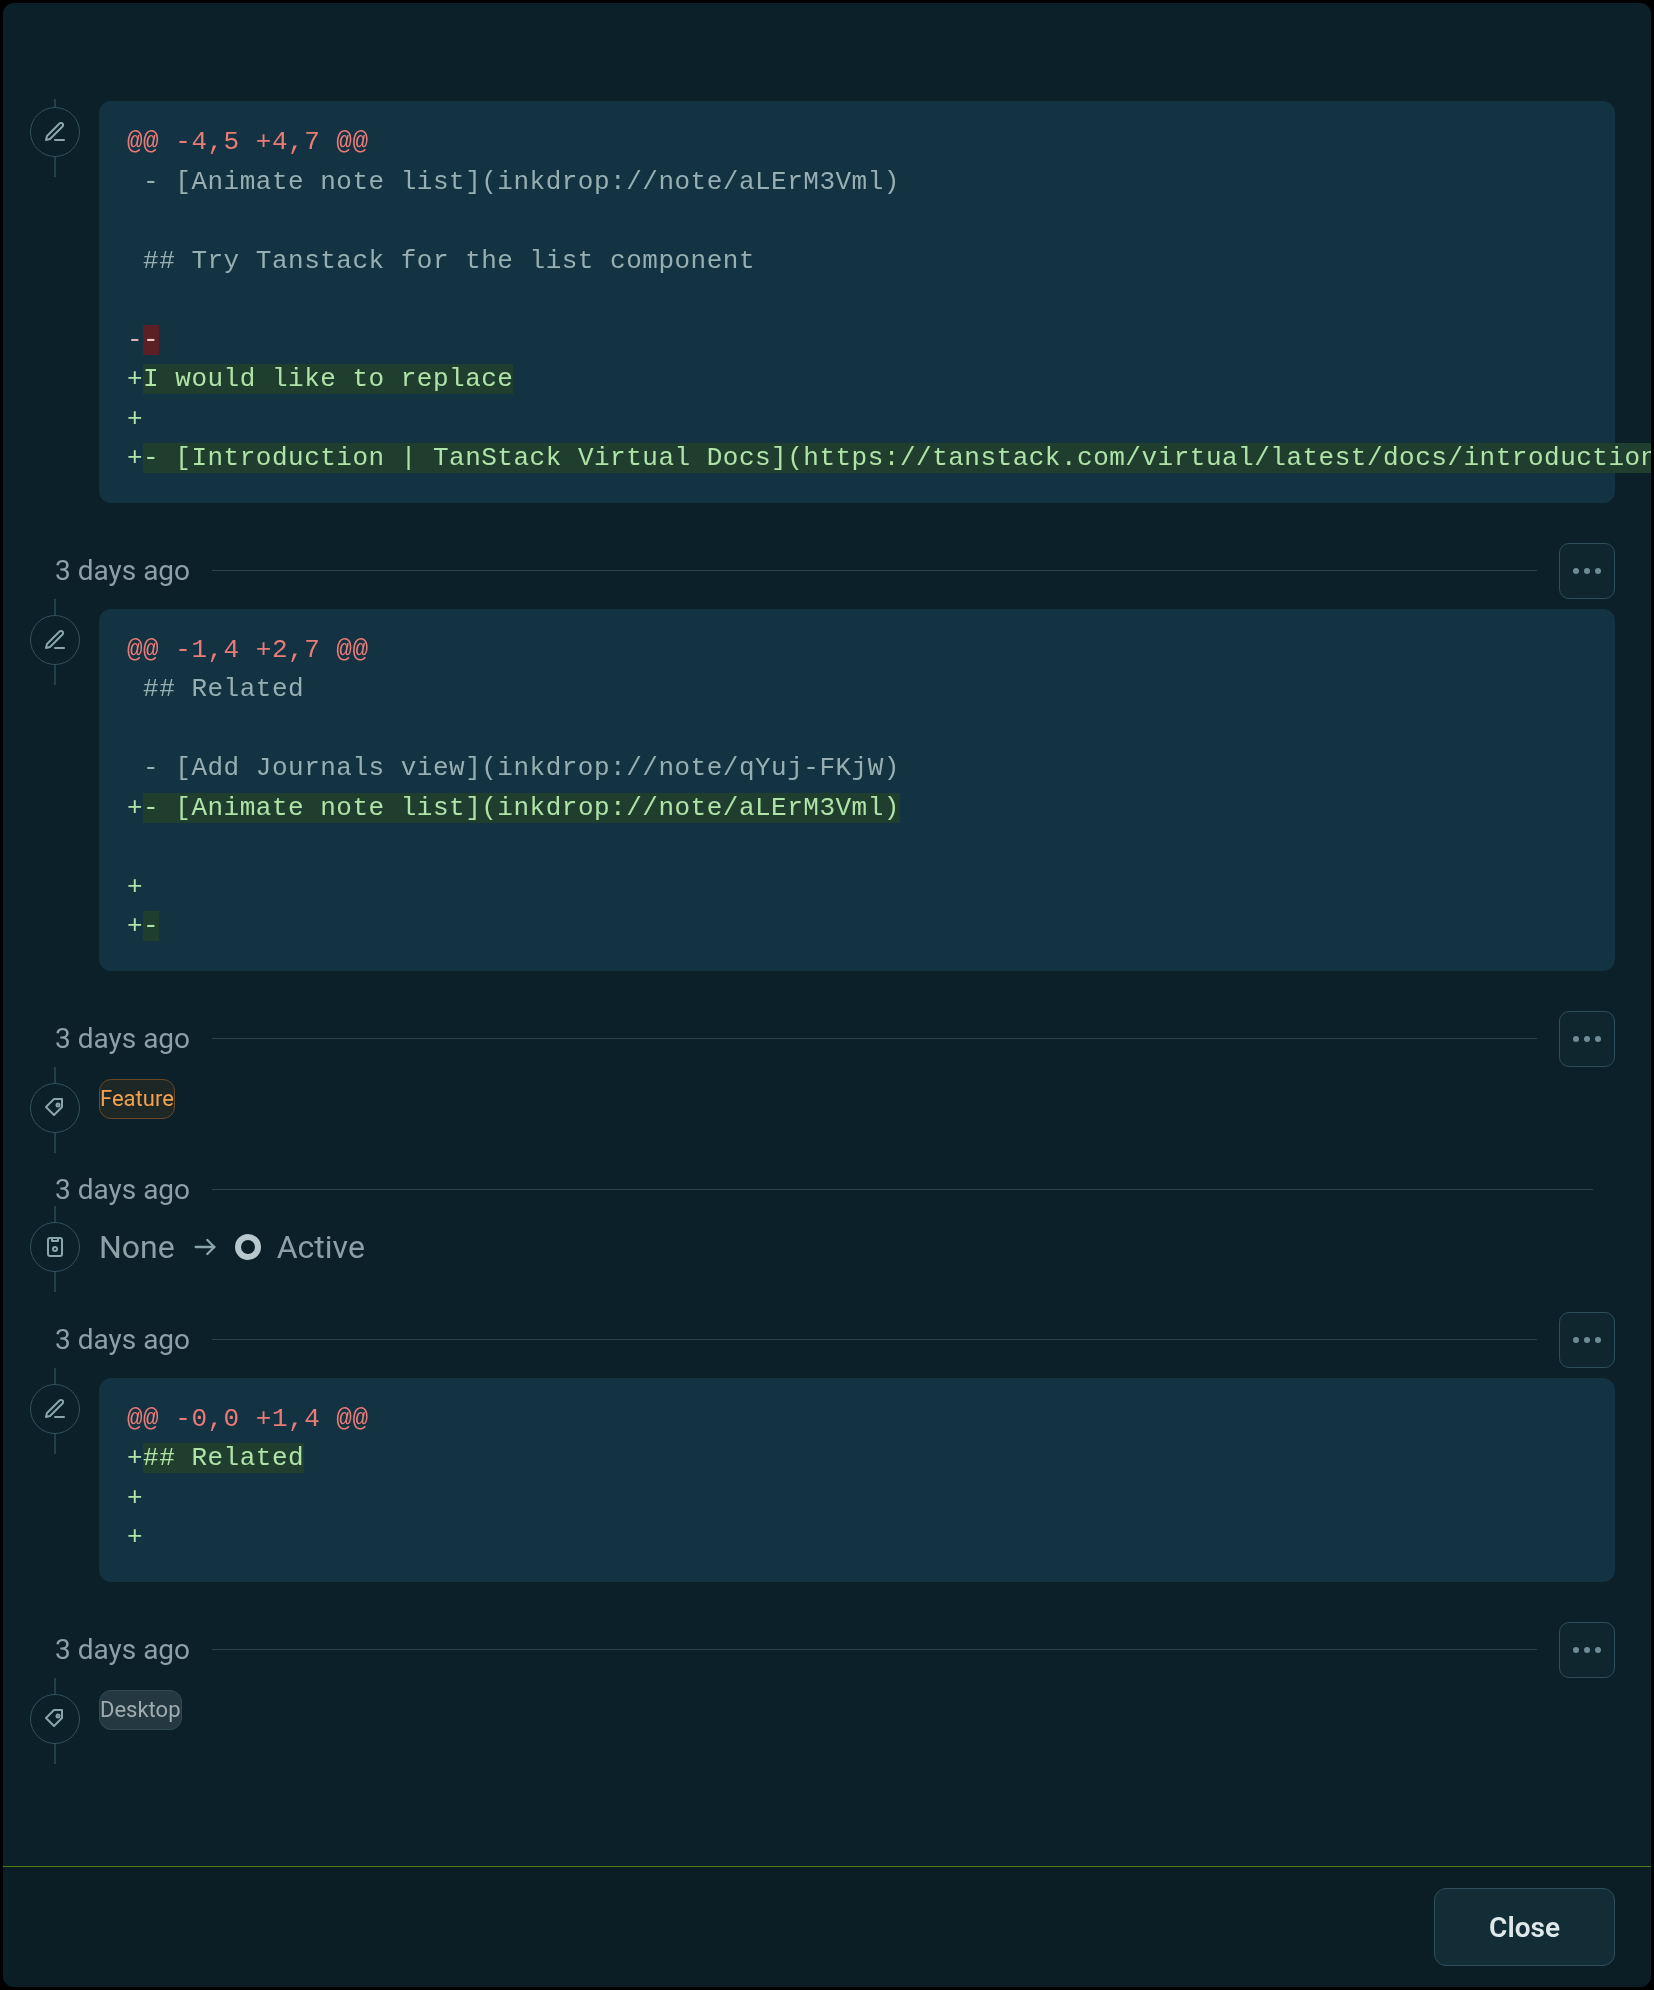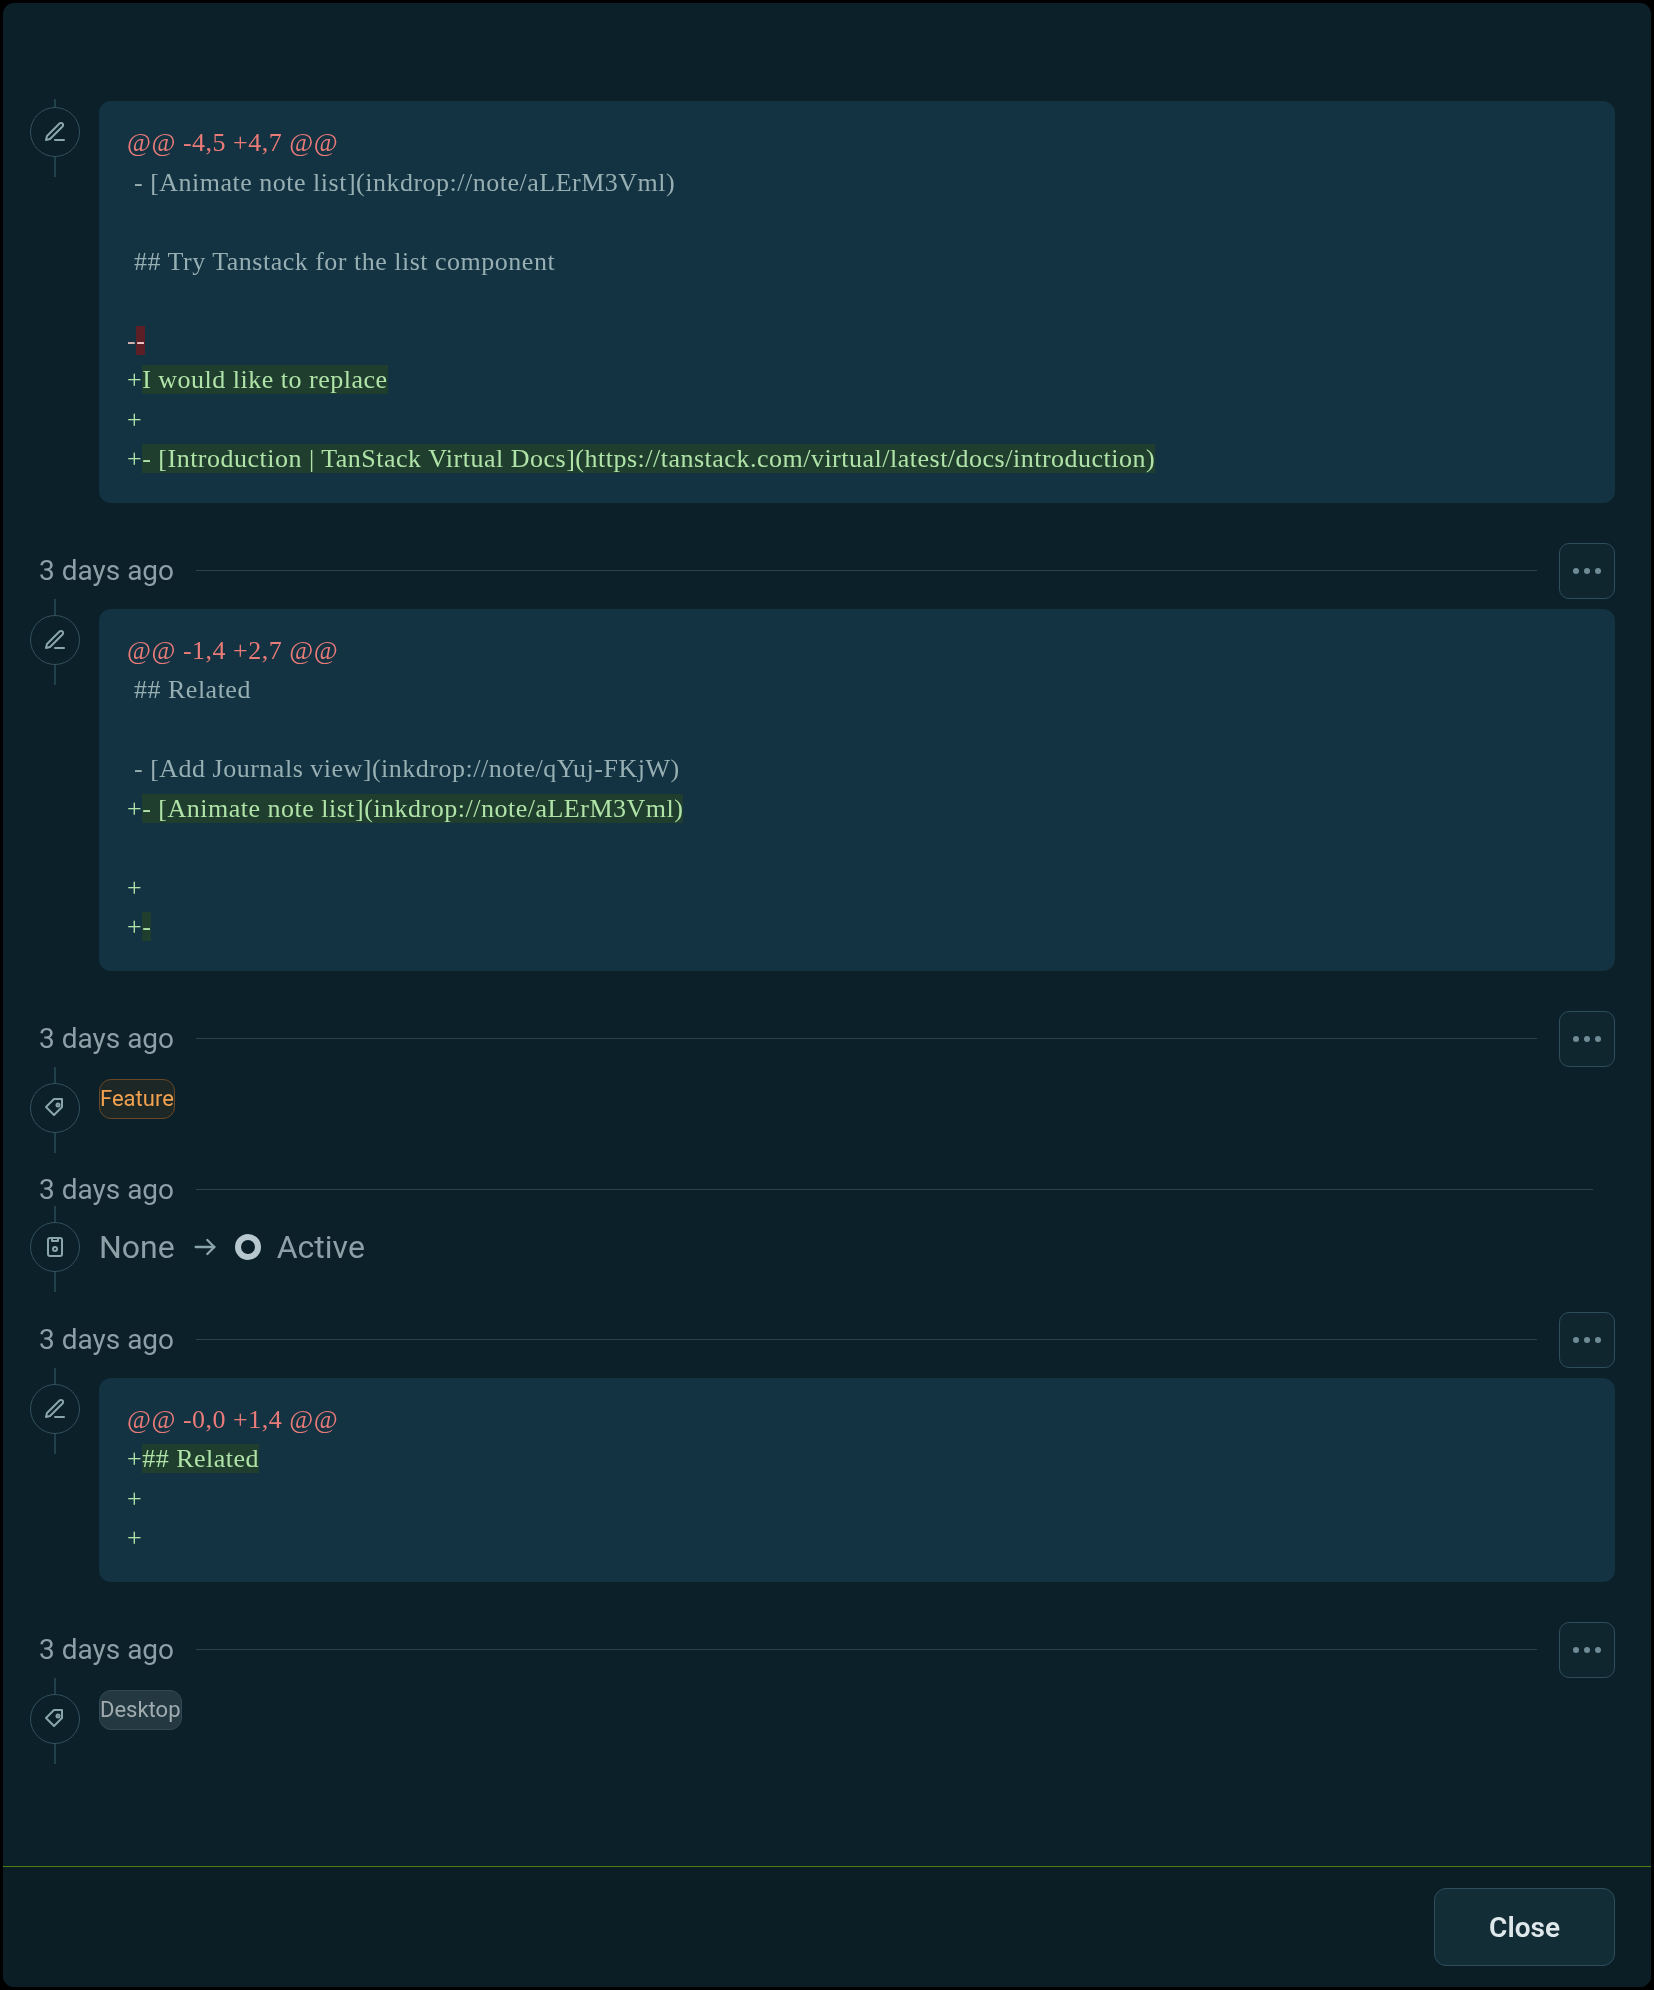--- a/index.html
+++ b/index.html
@@ -68,20 +68,21 @@
       display:flex;
       align-items:center;
       gap:22px;
       margin-top:40px;
       margin-bottom:8px;
     }
     .section-time .timestamp{
       color:var(--text-muted);
       font-size:28px;
       white-space:nowrap;
+      margin-left:16px;
     }
     .section-time .rule{
       flex:1;
       height:1px;
       background:#2a434c;
     }
     .more-btn{
       width:54px;height:54px;
       border-radius:10px;
       border:1.5px solid var(--border-btn);
@@ -122,21 +123,21 @@
     }
     .entry .body{ flex:1; min-width:0; padding-top:0;}
     .diff-card{
       background:var(--card);
       border-radius:12px;
       padding:22px 28px 24px 28px;
       font-size:26px;
       line-height:1.52;
       margin-top:2px;
     }
-    .diff-line{ white-space:pre; font-family: Liberation Serif, serif; letter-spacing:0.5px;}
+    .diff-line{ white-space:pre; font-family: Liberation Mono, monospace; letter-spacing:0.5px;}
     .diff-hunk{ color:var(--diffhdr); }
     .diff-ctx { color:var(--diff-ctx); }
     .diff-add { color:var(--green); }
     .diff-add .hl{ background:var(--green-bg); }
     .diff-del { color:#d8b4b4; }
     .diff-del .hl{ background:var(--red-bg); }
     .diff-del .hl.red{ background:#5c1f25; color:#f3c7c7;}
     
     .tag{
       display:inline-flex; align-items:center;

